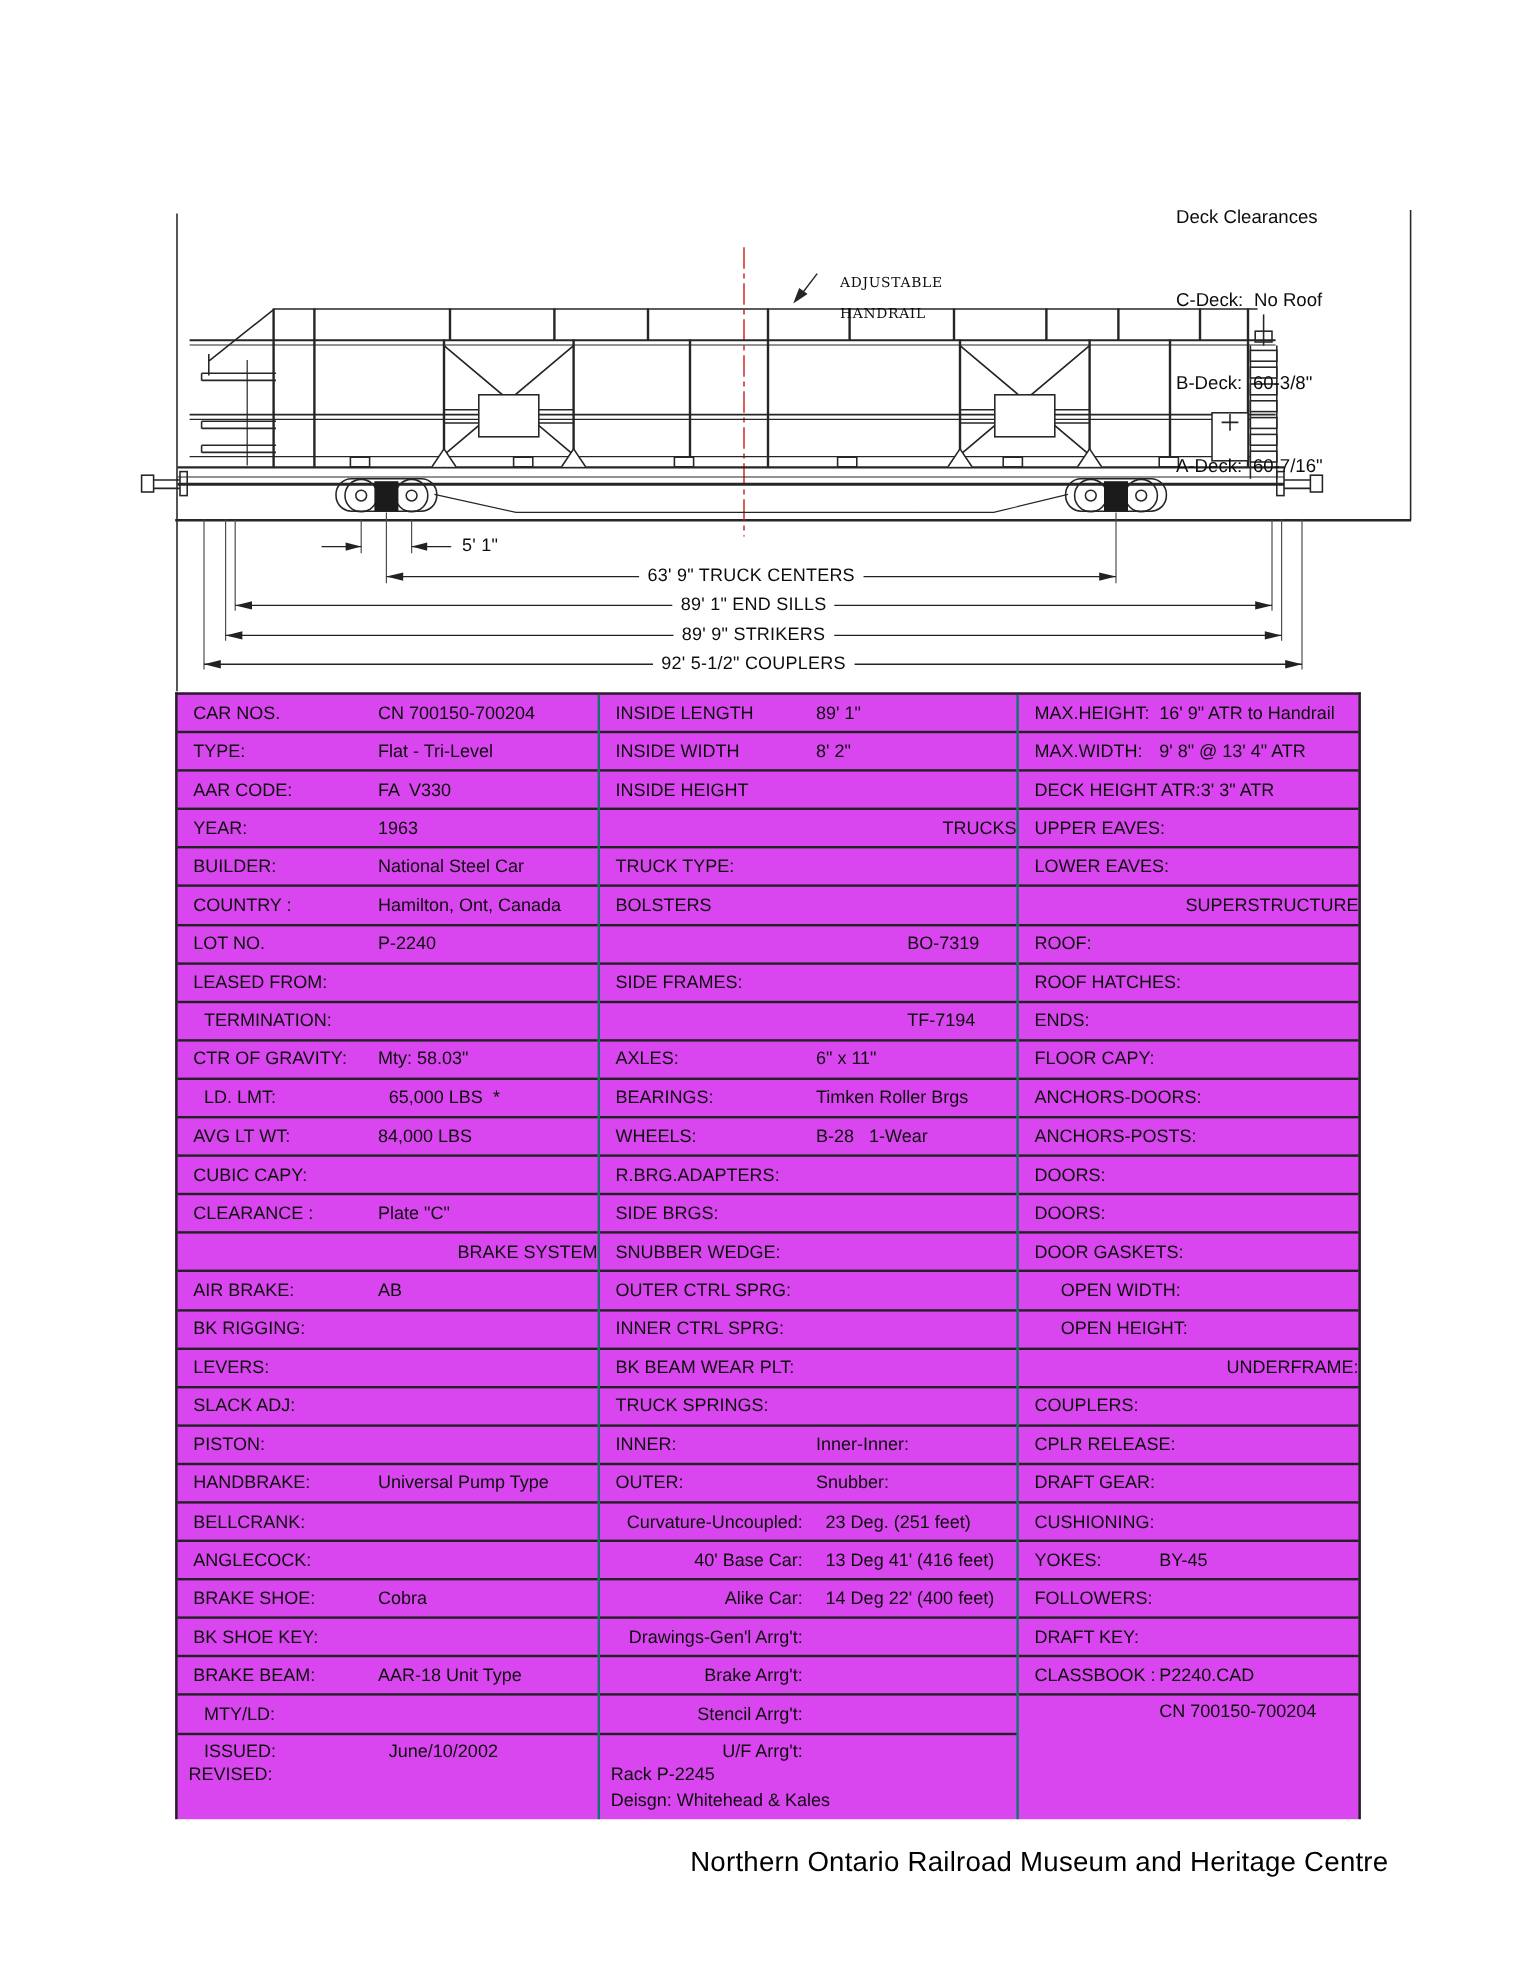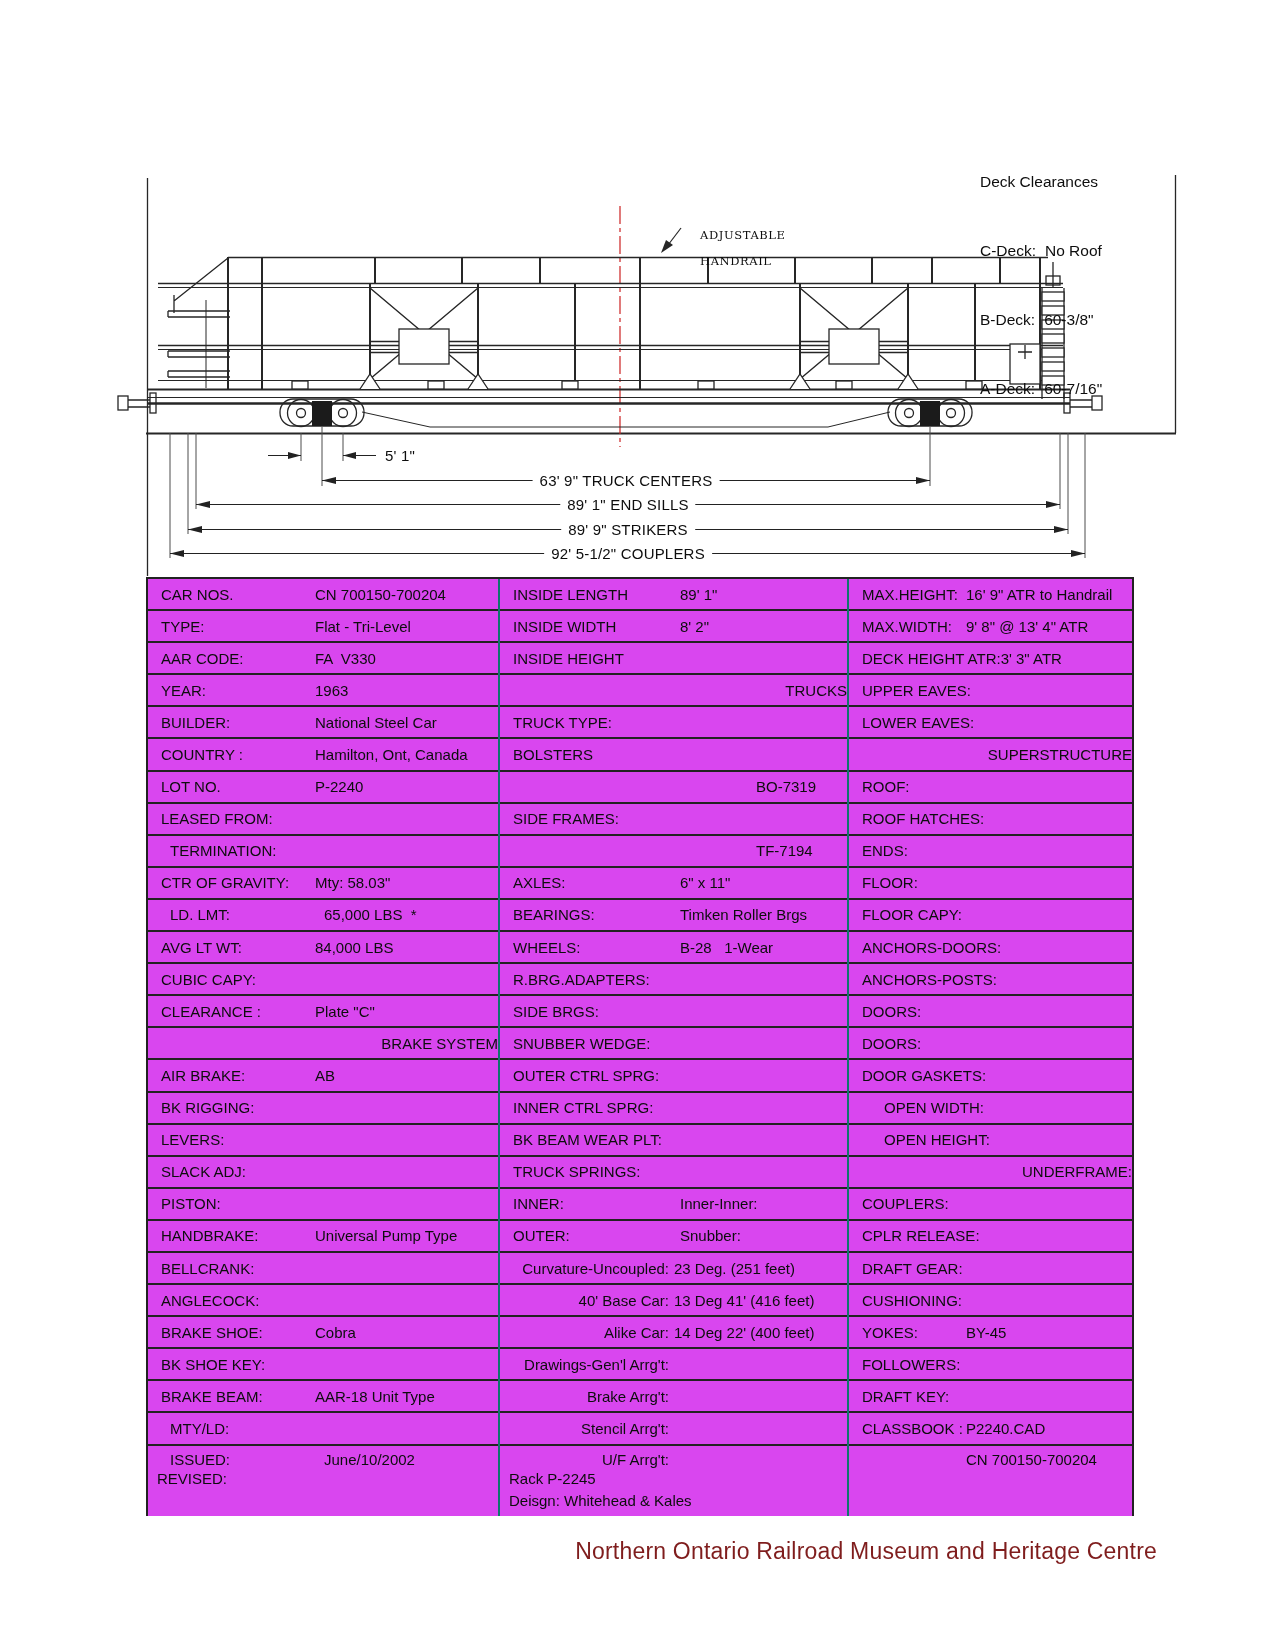--- a/index.html
+++ b/index.html
@@ -35,29 +35,29 @@
   .cell .label{white-space:pre;flex:0 0 auto;}
   .cell .value{white-space:pre;flex:0 0 auto;}
   .col-left  .cell .label{min-width:154px;}
   .col-mid   .cell .label{min-width:167px;}
   .col-right .cell .label{min-width:104px;}
   .cell .label.ind1{padding-left:9px;}
   .cell .label.ind2{padding-left:22px;}
   .cell.header{justify-content:flex-end;padding:0;}
   .cell.header .label{min-width:0;}
   .cell.rl .label{min-width:0;width:156px;text-align:right;}
-  .cell.rl .value{margin-left:5px;}
+  .cell.rl .value{margin-left:19px;}
   .cell.iv{padding-left:13px;}
   .cell.iv .value{padding-left:76px;}
   .cell.tall{height:auto;min-height:70px;align-items:center;padding-top:5px;
     flex-wrap:wrap;align-content:flex-start;border-bottom:none;}
   .cell.tall .extra{width:100%;margin-left:-4px;line-height:22.5px;white-space:pre;}
 
   
-  #footer-credit{position:absolute;right:118px;top:1538px;font-size:23px;color:#7f1d1d;
+  #footer-credit{position:absolute;right:118px;top:1538px;font-size:23px;color:#000000;
     letter-spacing:.2px;white-space:nowrap;}
 </style>
 </head>
 <body>
 
 <div id="page">
 
   <svg id="drawing" width="1275" height="576" viewBox="0 0 1275 576">
     <g stroke="#262626" fill="none" stroke-width="1.3">
       <path d="M147.5 178 V577"></path>
@@ -460,24 +460,20 @@
         </div>
         <div class="cell">
           <span class="label">ROOF HATCHES:</span>
           <span class="value"></span>
         </div>
         <div class="cell">
           <span class="label">ENDS:</span>
           <span class="value"></span>
         </div>
         <div class="cell">
-          <span class="label">FLOOR:</span>
-          <span class="value"></span>
-        </div>
-        <div class="cell">
           <span class="label">FLOOR CAPY:</span>
           <span class="value"></span>
         </div>
         <div class="cell">
           <span class="label">ANCHORS-DOORS:</span>
           <span class="value"></span>
         </div>
         <div class="cell">
           <span class="label">ANCHORS-POSTS:</span>
           <span class="value"></span>

